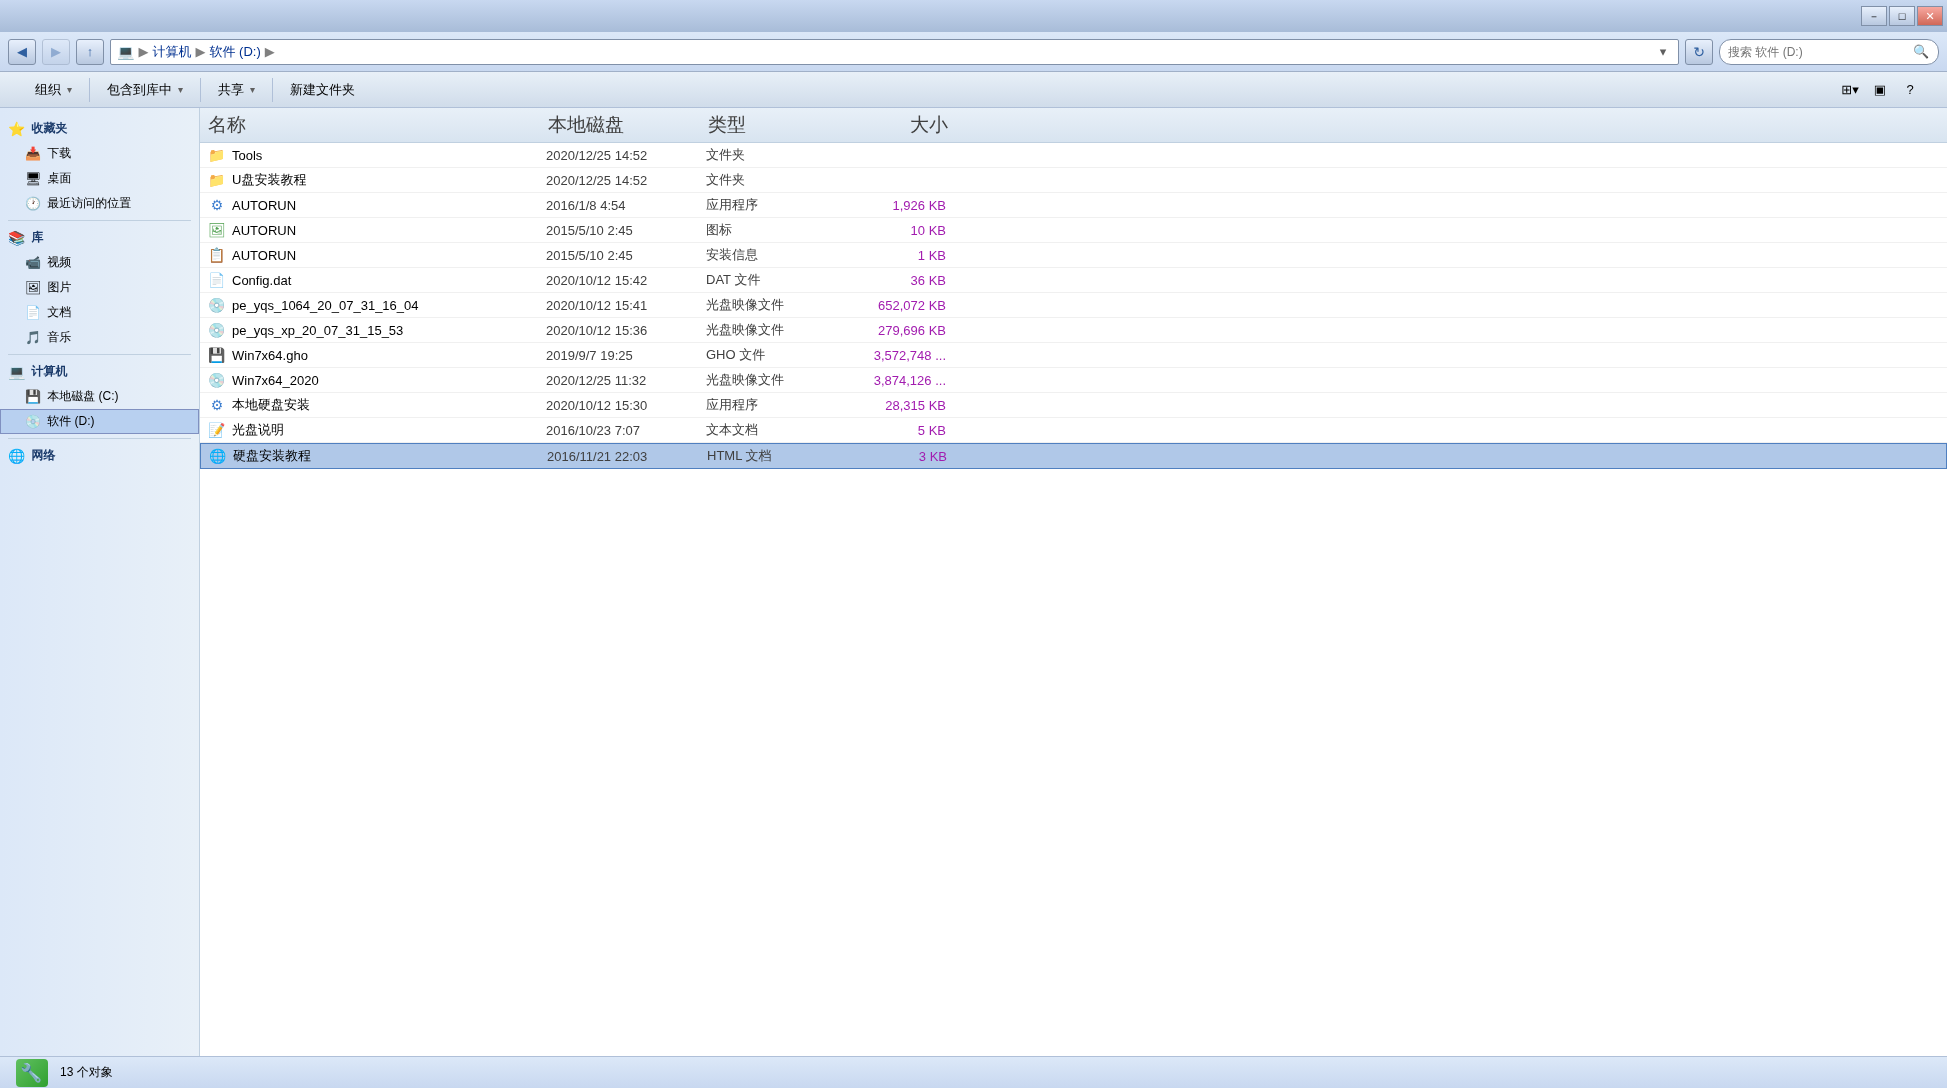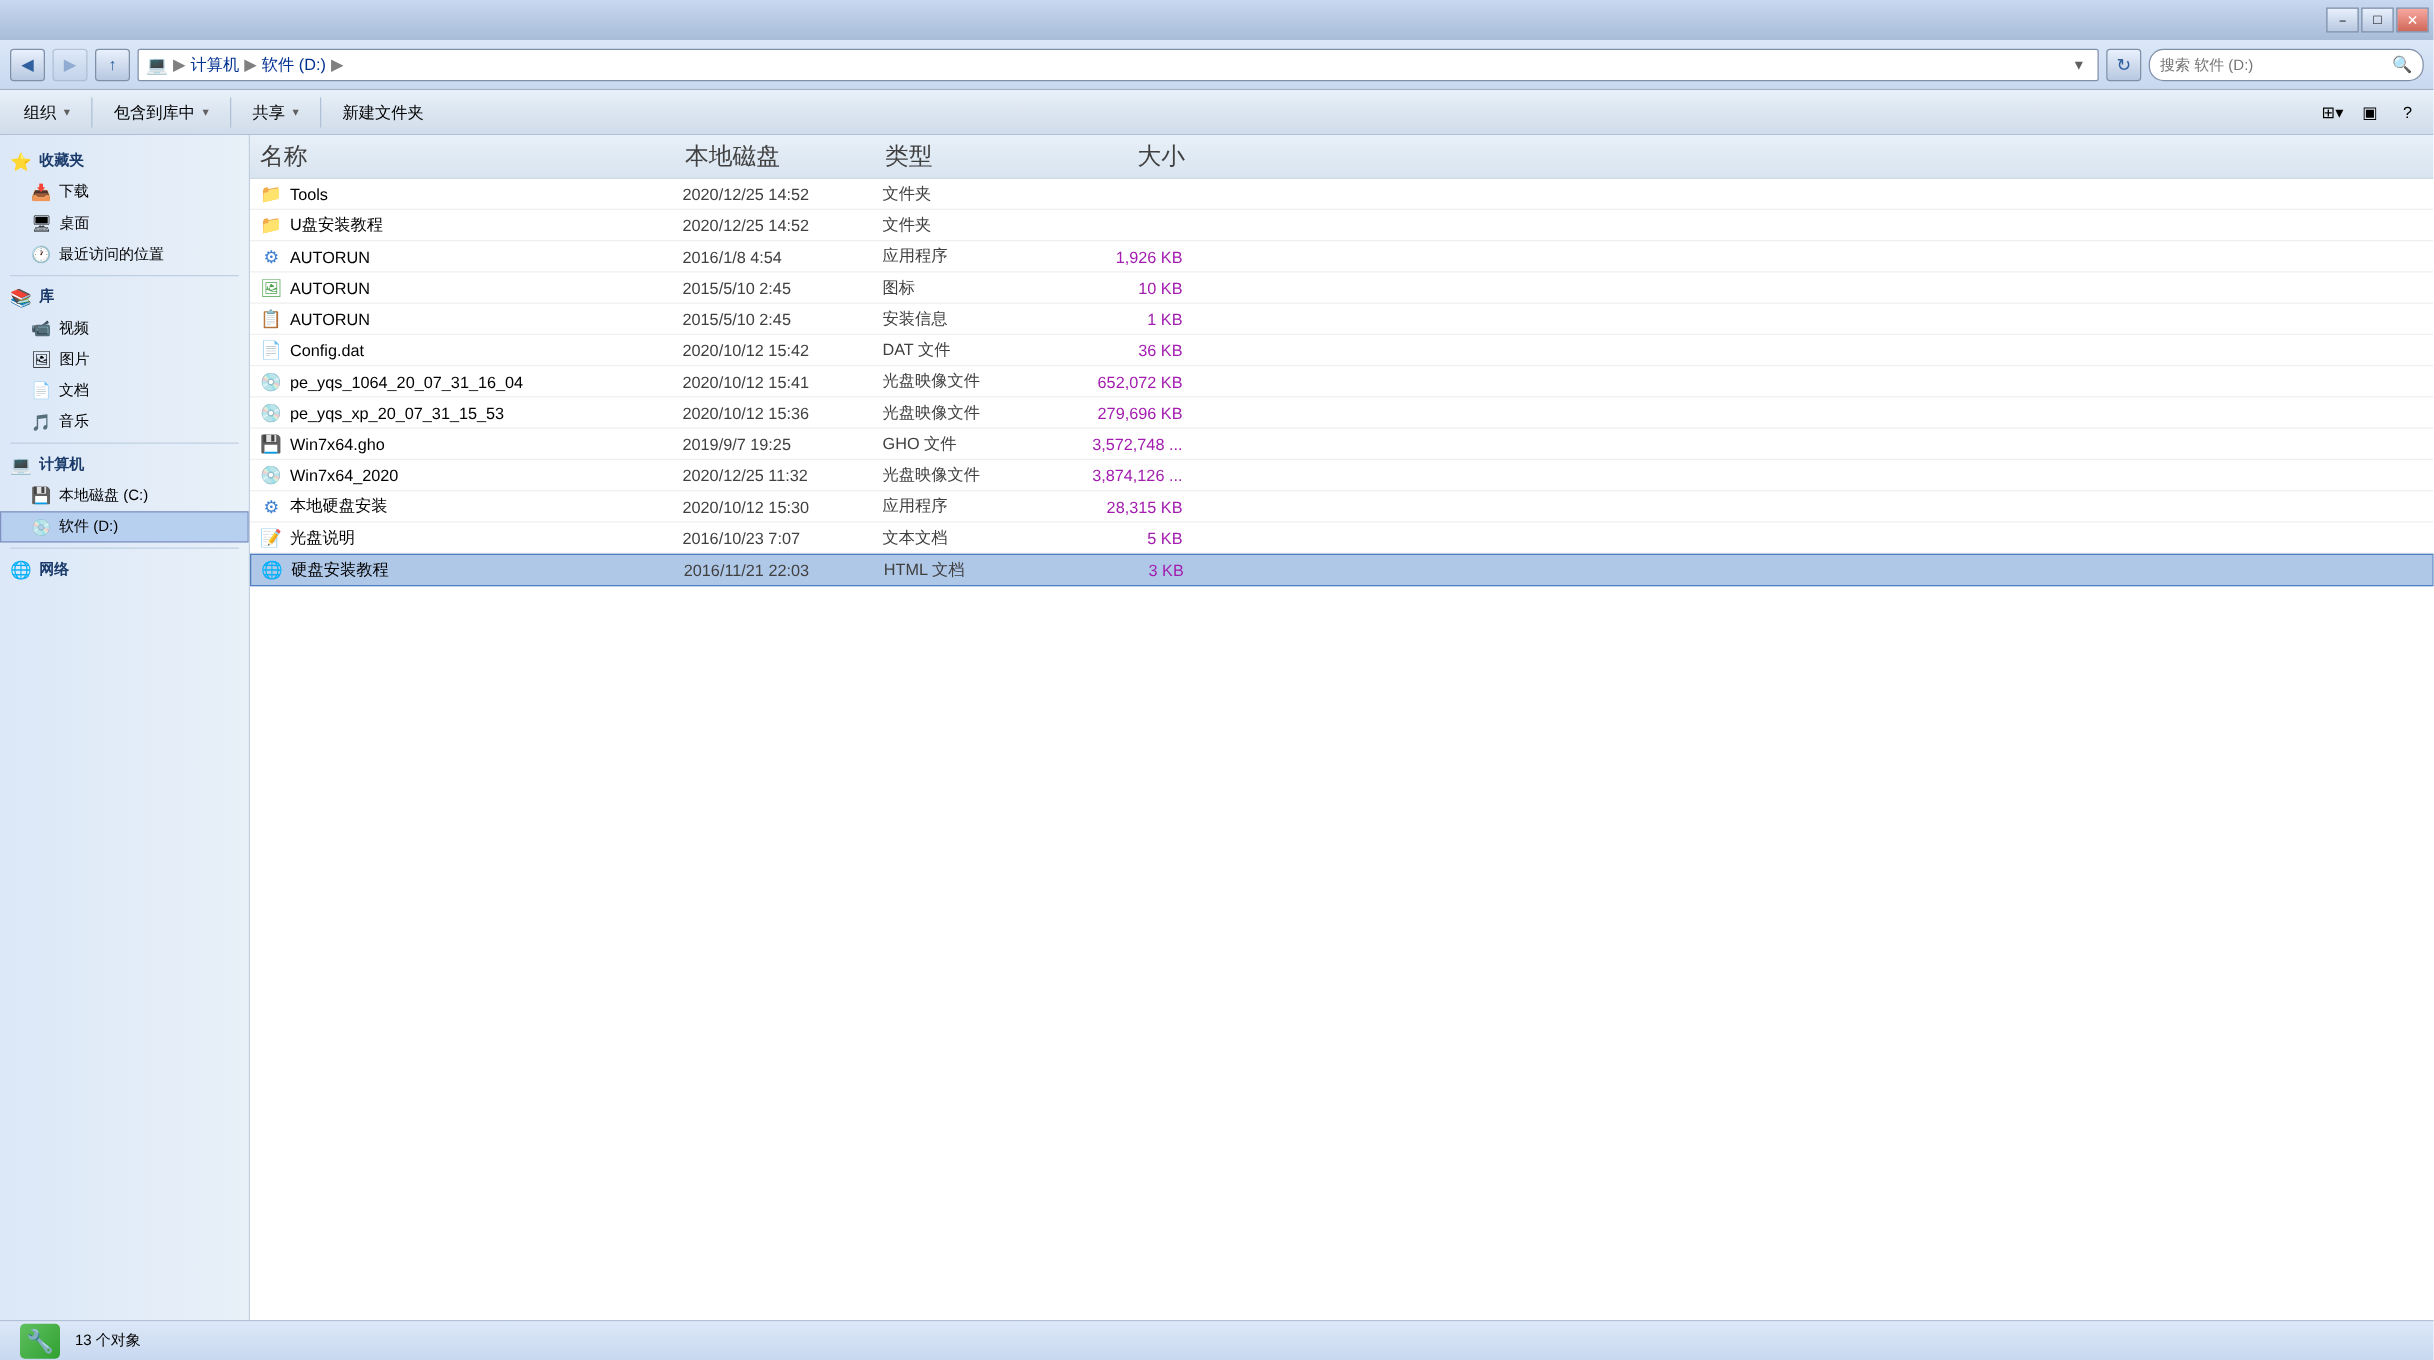--- a/index.html
+++ b/index.html
@@ -121,21 +121,21 @@
     }
     .search-icon { color: #5080c0; font-size: 13px; }
 
     
     .toolbar {
       height: 36px;
       background: linear-gradient(to bottom, #e8f0f8 0%, #d0dcea 100%);
       border-bottom: 1px solid #b0c0d8;
       display: flex;
       align-items: center;
-      padding: 0 8px;
+      padding: 0 24px;
       gap: 4px;
     }
     .toolbar-btn {
       height: 28px;
       padding: 0 10px;
       background: transparent;
       border: 1px solid transparent;
       border-radius: 3px;
       cursor: pointer;
       display: flex;

